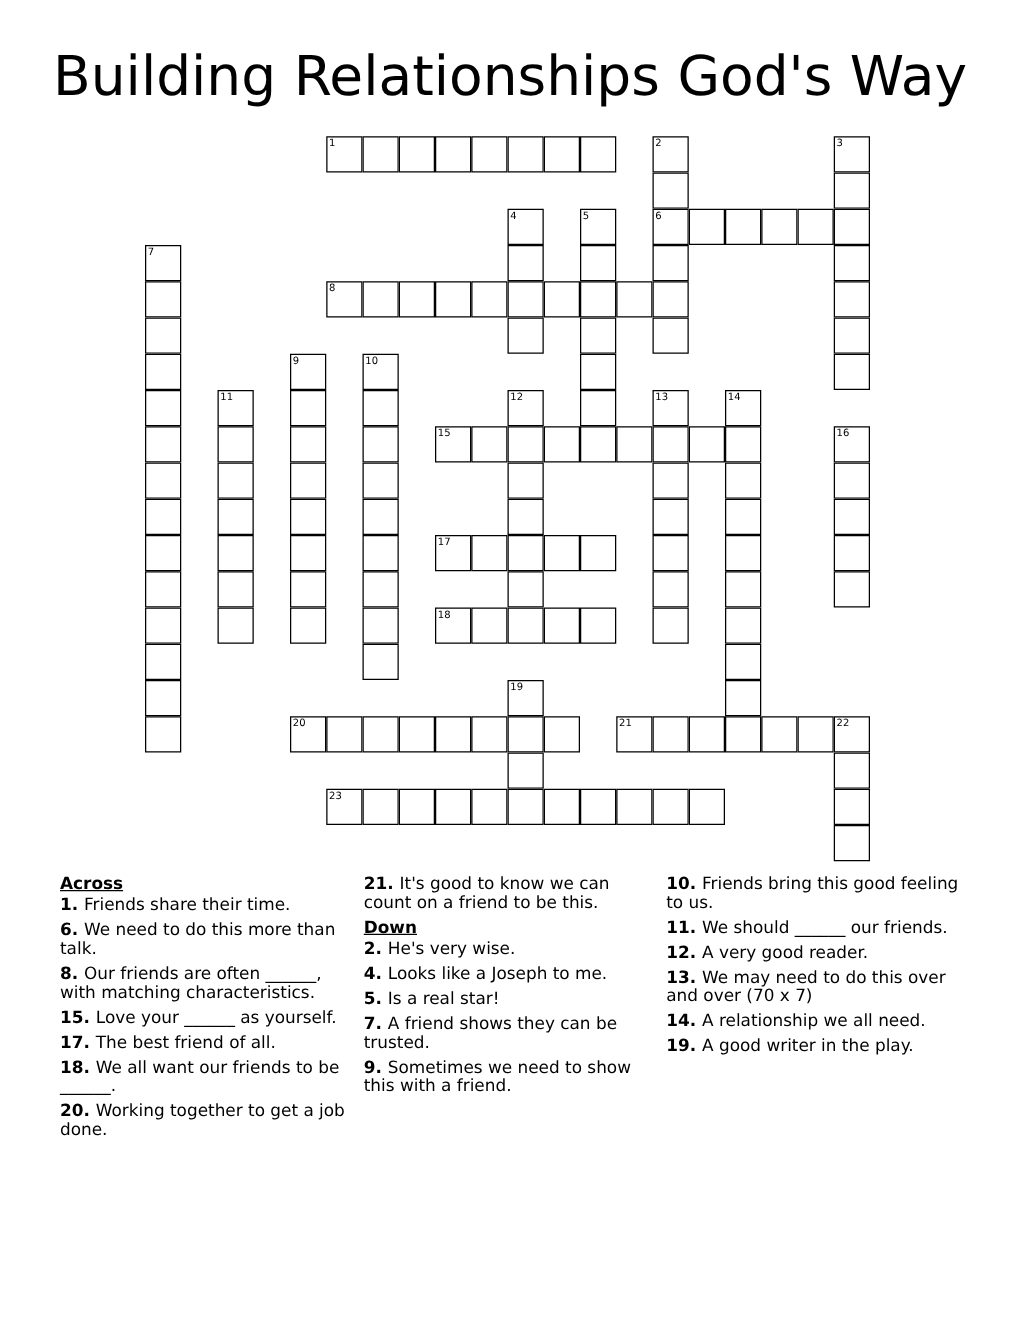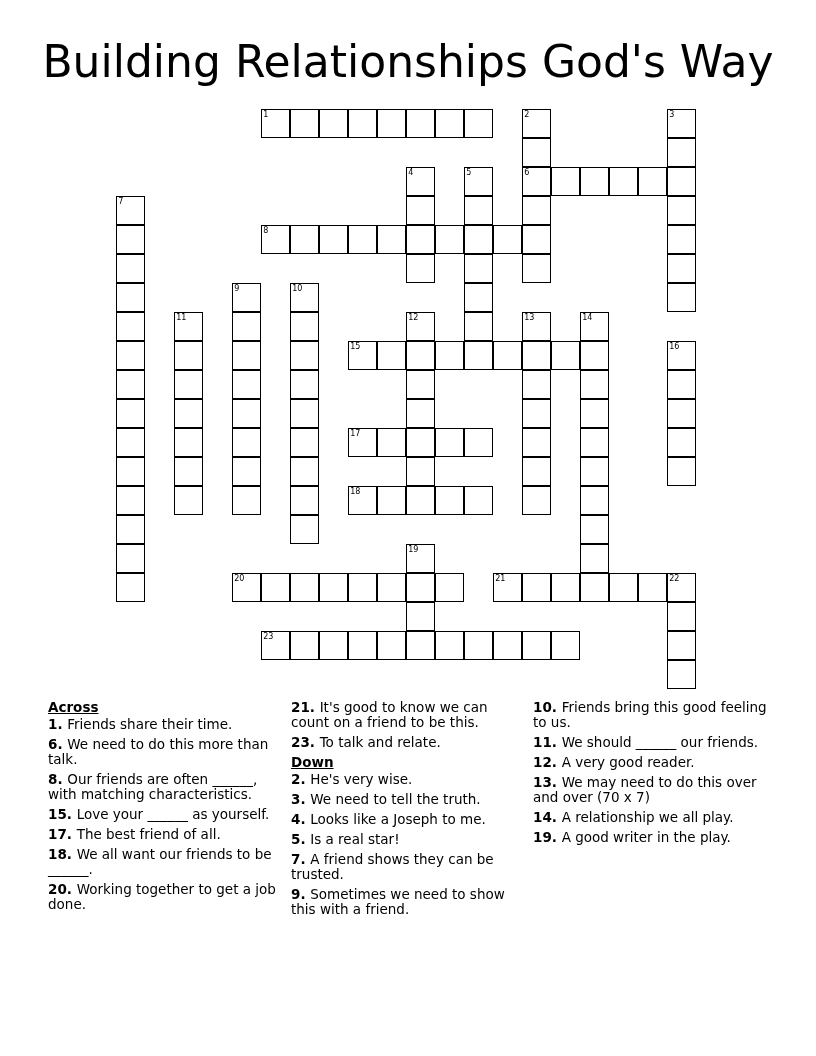--- a/index.html
+++ b/index.html
@@ -229,30 +229,28 @@
   <div class="clue"><b>6</b><b>. </b><span>We need to do this more than talk.</span></div>
   <div class="clue"><b>8</b><b>. </b><span>Our friends are often ______, with matching characteristics.</span></div>
   <div class="clue"><b>15</b><b>. </b><span>Love your ______ as yourself.</span></div>
   <div class="clue"><b>17</b><b>. </b><span>The best friend of all.</span></div>
   <div class="clue"><b>18</b><b>. </b><span>We all want our friends to be ______.</span></div>
   <div class="clue"><b>20</b><b>. </b><span>Working together to get a job done.</span></div>
 </div>
 
 <div class="clues col2">
   <div class="clue"><b>21</b><b>. </b><span>It's good to know we can count on a friend to be this.</span></div>
-  <div class="clue"><b>23</b><b>. </b><span>To talk and relate.</span></div>
   <div class="heading">Down</div>
   <div class="clue"><b>2</b><b>. </b><span>He's very wise.</span></div>
-  <div class="clue"><b>3</b><b>. </b><span>We need to tell the truth.</span></div>
   <div class="clue"><b>4</b><b>. </b><span>Looks like a Joseph to me.</span></div>
   <div class="clue"><b>5</b><b>. </b><span>Is a real star!</span></div>
   <div class="clue"><b>7</b><b>. </b><span>A friend shows they can be trusted.</span></div>
   <div class="clue"><b>9</b><b>. </b><span>Sometimes we need to show this with a friend.</span></div>
 </div>
 
 <div class="clues col3">
   <div class="clue"><b>10</b><b>. </b><span>Friends bring this good feeling to us.</span></div>
   <div class="clue"><b>11</b><b>. </b><span>We should ______ our friends.</span></div>
   <div class="clue"><b>12</b><b>. </b><span>A very good reader.</span></div>
   <div class="clue"><b>13</b><b>. </b><span>We may need to do this over and over (70 x 7)</span></div>
-  <div class="clue"><b>14</b><b>. </b><span>A relationship we all play.</span></div>
+  <div class="clue"><b>14</b><b>. </b><span>A relationship we all need.</span></div>
   <div class="clue"><b>19</b><b>. </b><span>A good writer in the play.</span></div>
 </div>
 
 </body></html>

